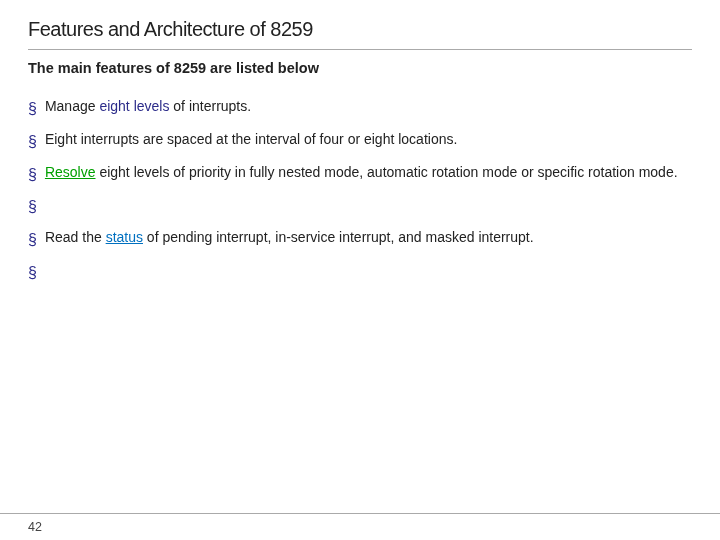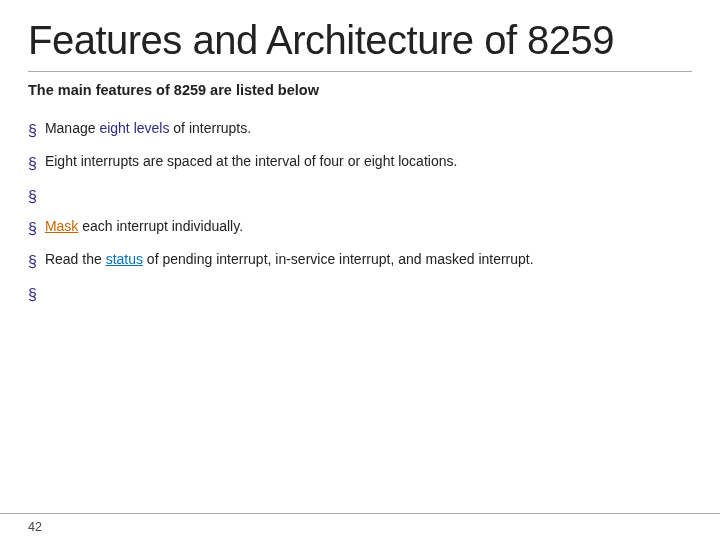--- a/index.html
+++ b/index.html
@@ -10,21 +10,21 @@
       font-family: Arial, sans-serif;
       display: flex;
       flex-direction: column;
       overflow: hidden;
     }
     .main-content {
       flex: 1;
       padding: 18px 28px 10px 28px;
     }
     .page-title {
-      font-size: 40px;
+      font-size: 20px;
       font-weight: normal;
       color: #222;
       margin-bottom: 8px;
       letter-spacing: -0.5px;
     }
     .divider {
       border: none;
       border-top: 1.5px solid #aaa;
       margin-bottom: 10px;
     }
@@ -96,24 +96,24 @@
   <li>
         <span class="bullet-icon">§</span>
         <span class="li-text"><span>Manage </span><span class="highlight-blue">eight levels</span><span> of interrupts.</span></span>
       </li>
       <li>
         <span class="bullet-icon">§</span>
         <span class="li-text"><span>Eight interrupts are spaced at the interval of four or eight locations.</span></span>
       </li>
       <li>
         <span class="bullet-icon">§</span>
+        <span class="li-text"><span class="highlight-green">Resolve</span><span> eight levels of priority in fully nested mode, automatic rotation mode or specific rotation mode.</span></span>
       </li>
       <li>
         <span class="bullet-icon">§</span>
-        <span class="li-text"><span class="highlight-orange">Mask</span><span> each interrupt individually.</span></span>
       </li>
       <li>
         <span class="bullet-icon">§</span>
         <span class="li-text"><span>Read the </span><span class="highlight-status">status</span><span> of pending interrupt, in-service interrupt, and masked interrupt.</span></span>
       </li>
       <li>
         <span class="bullet-icon">§</span>
       </li>
     </ul>
 </div>

